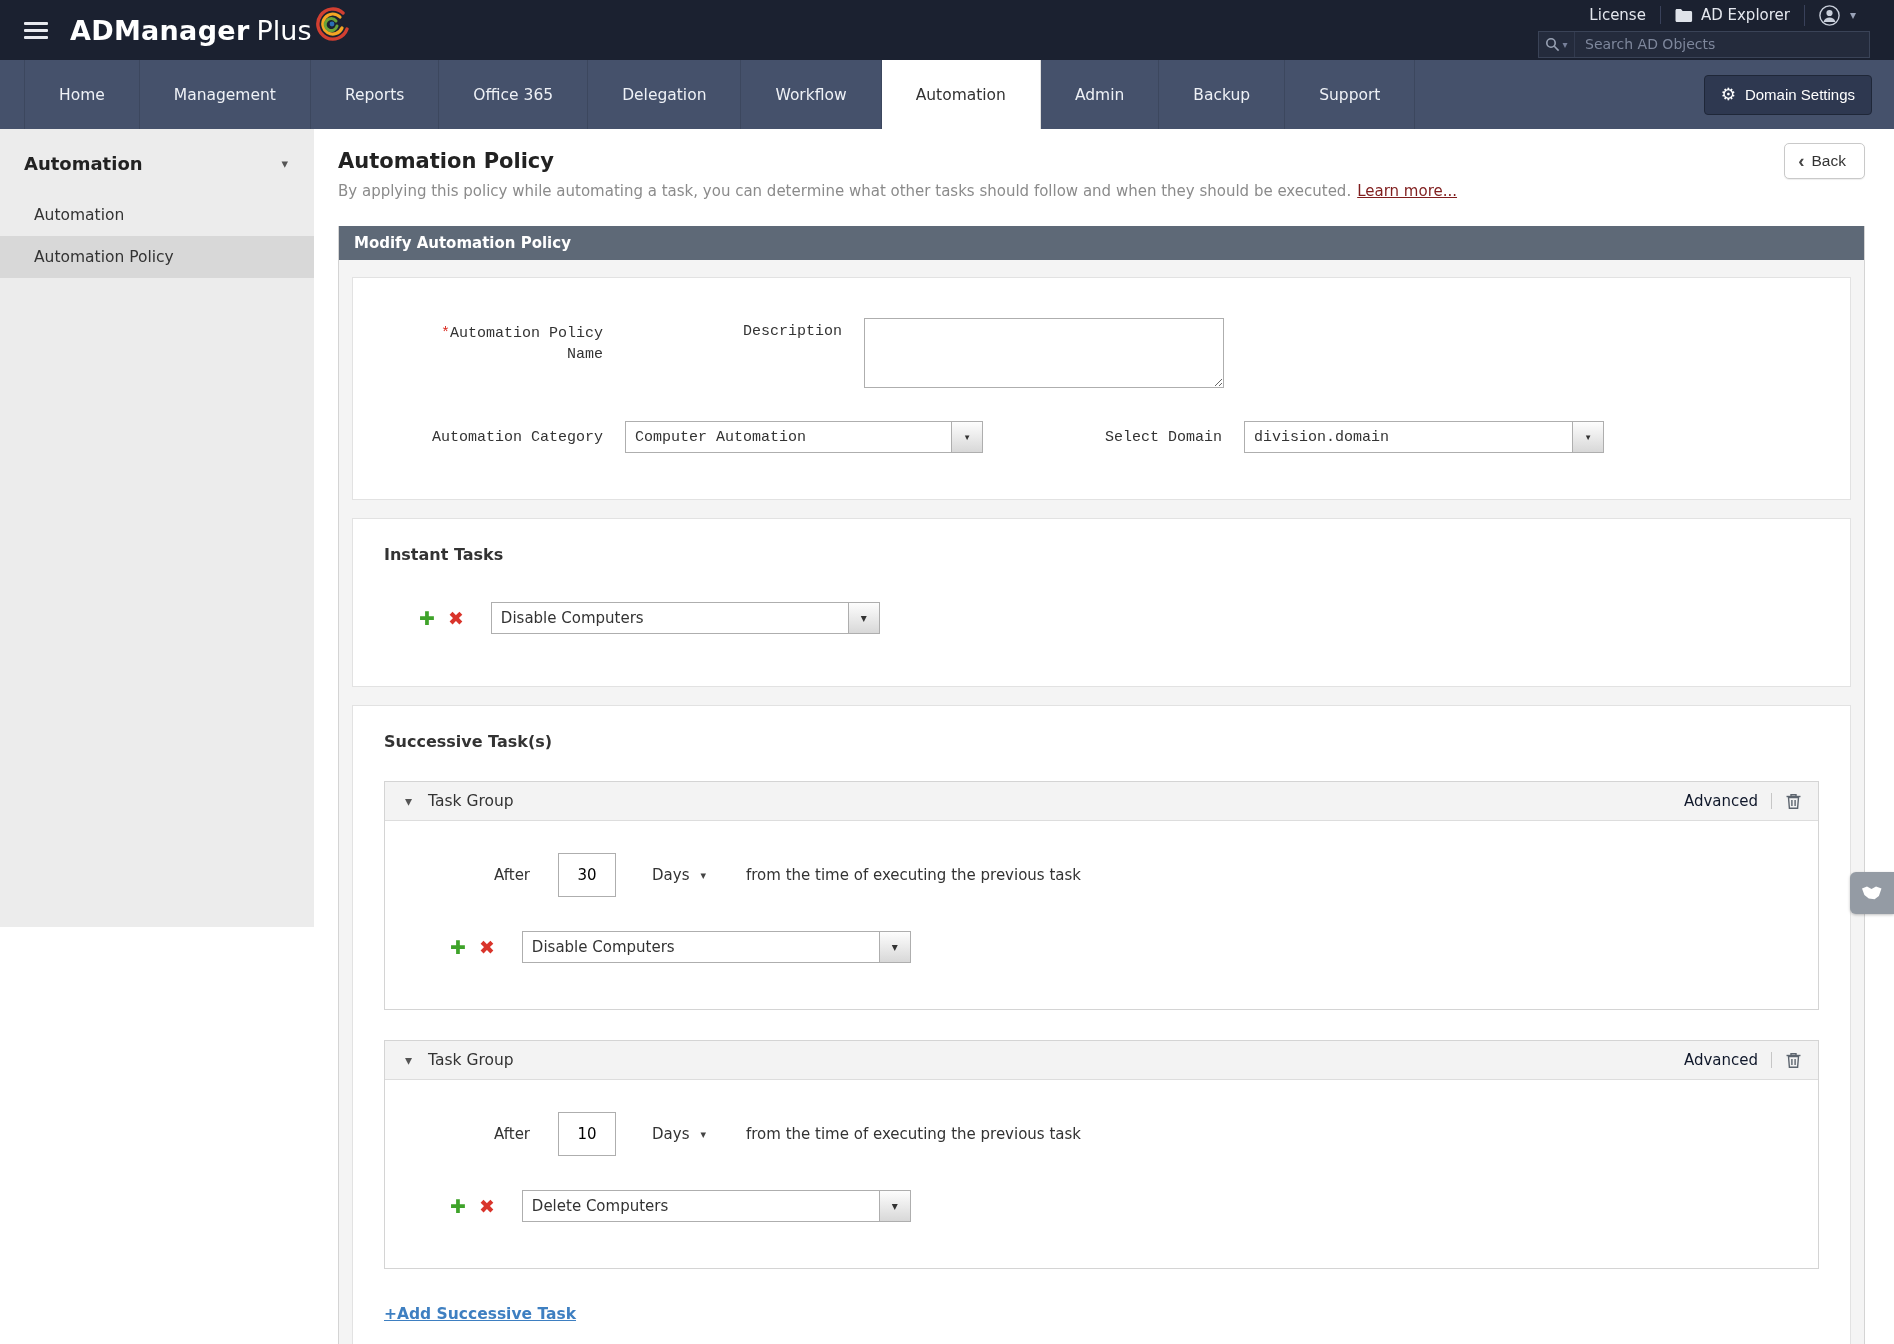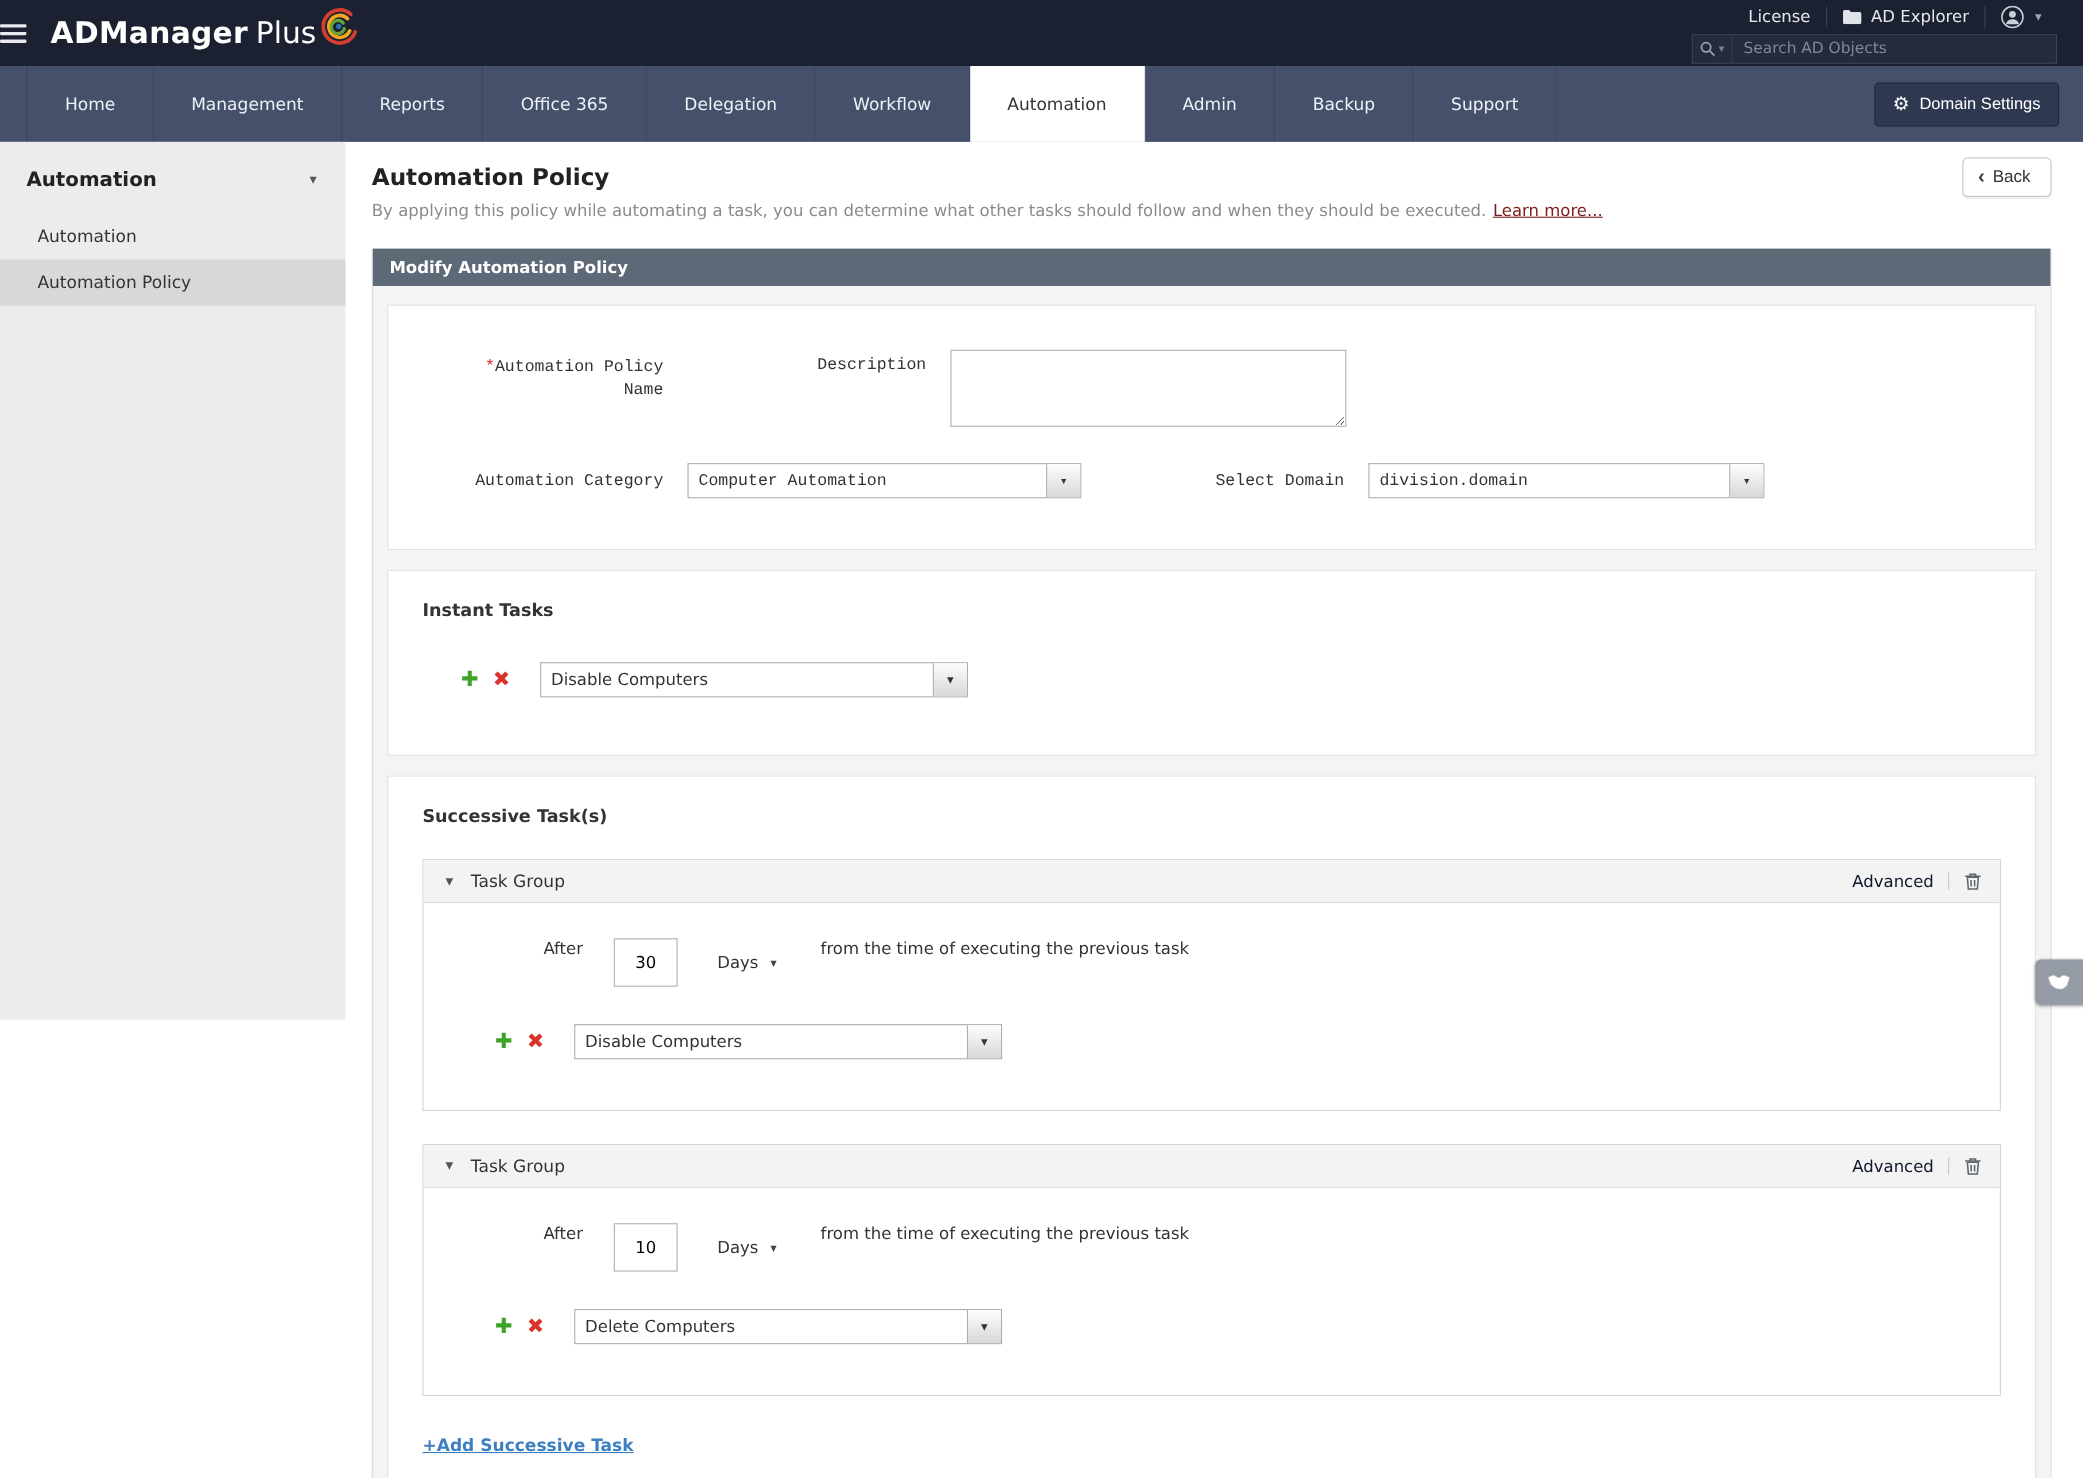--- a/index.html
+++ b/index.html
@@ -6,21 +6,21 @@
   html,body { width:1894px; height:1344px; }
   body {
     font-family:"DejaVu Sans","Liberation Sans",sans-serif;
     font-size:15px; color:#333; background:#fff; overflow:hidden;
   }
   a { text-decoration:none; cursor:pointer; }
 
   
   .topbar {
     height:60px; background:#1b2130; display:flex; align-items:center;
-    justify-content:space-between; padding:0 24px 0 0;
+    justify-content:space-between; padding:0 24px 0 24px;
   }
   .topbar-left { display:flex; align-items:center; }
   .hamburger { width:24px; cursor:pointer; }
   .hamburger i { display:block; height:3px; background:#e8eaef; margin:4px 0; border-radius:1px; }
   .brand { display:flex; align-items:flex-start; margin-left:22px; color:#fff; }
   .brand-primary { font-size:27px; font-weight:bold; letter-spacing:.3px; }
   .brand-secondary { font-size:27px; font-weight:400; margin-left:7px; }
   .brand-swoosh { margin-left:2px; margin-top:-8px; }
 
   .topbar-right { display:flex; flex-direction:column; align-items:flex-end; gap:5px; padding-top:2px; }
@@ -140,21 +140,21 @@
     height:39px; background:#f3f3f3; border-bottom:1px solid #ddd;
     display:flex; align-items:center; padding:0 16px 0 20px;
   }
   .tg-caret { color:#555; font-size:14px; cursor:pointer; }
   .tg-title { margin-left:16px; font-size:15.5px; color:#333; }
   .tg-right { margin-left:auto; display:flex; align-items:center; gap:13px; }
   .advanced { color:#0f172a; font-size:15px; }
   .vsep { width:1px; height:16px; background:#c6c6c6; }
   .trash-btn { background:none; border:none; cursor:pointer; display:flex; align-items:center; }
   .tg-body { padding:32px 0 46px; }
-  .after-row { display:flex; padding-left:109px; }
+  .after-row { display:flex; align-items:center; padding-left:109px; }
   .after-lbl { color:#333; }
   .after-input {
     width:58px; height:44px; text-align:center; border:1px solid #aeaeae;
     margin-left:28px; font-size:15px; font-family:inherit; outline:none;
   }
   .days-dd { margin-left:36px; display:flex; align-items:center; gap:11px; cursor:pointer; color:#333; }
   .days-dd .caret { font-size:11px; color:#444; }
   .after-suffix { margin-left:40px; color:#333; }
   .tg-body .task-row { padding-left:65px; margin-top:34px; }
   .add-task { display:inline-block; margin-top:36px; color:#3e7fc1; font-weight:bold;

